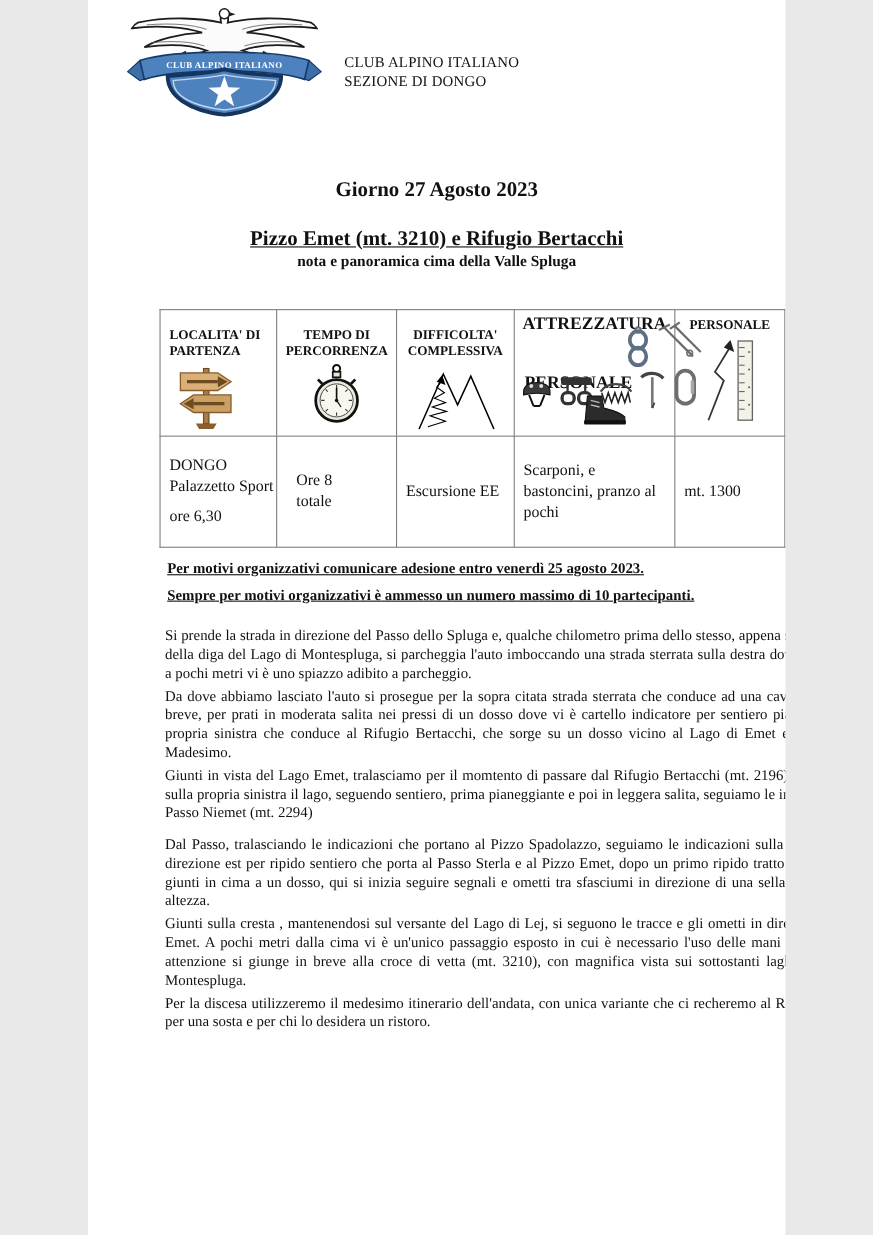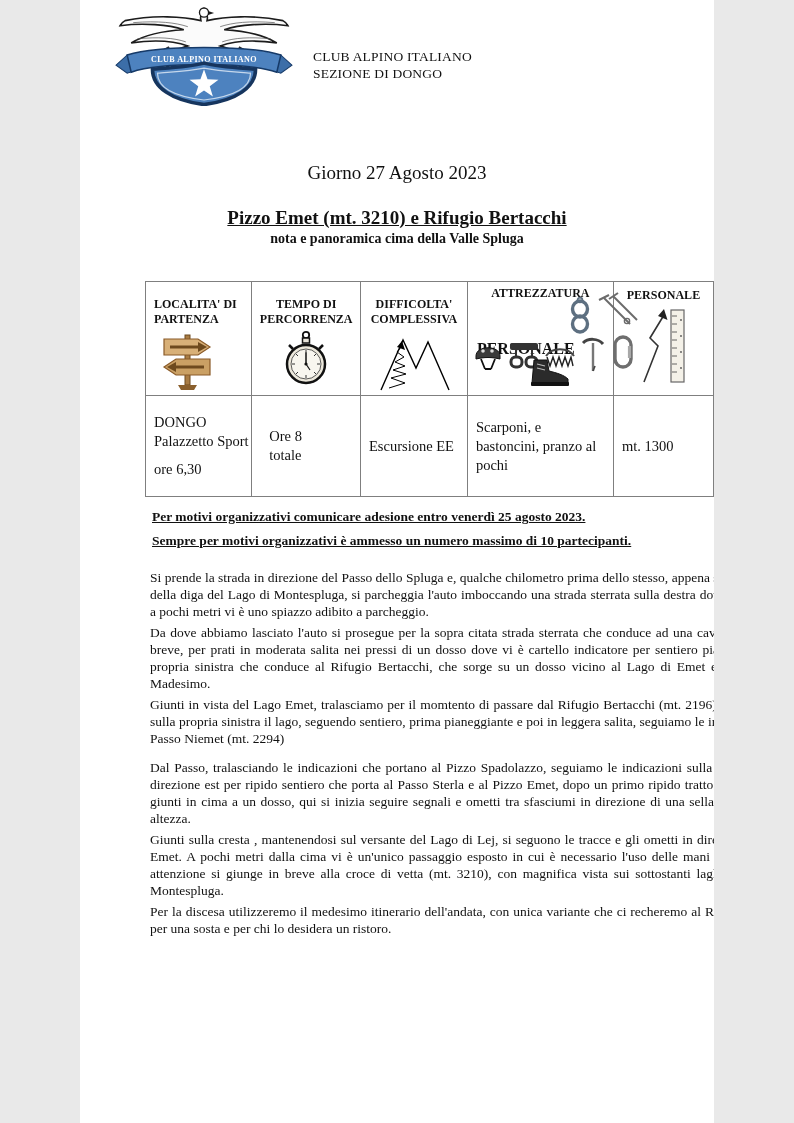--- a/index.html
+++ b/index.html
@@ -5,39 +5,39 @@
   html,body{margin:0;padding:0;background:#e9e9e9;}
   .page{position:relative;width:634px;height:1123px;margin:0 auto;background:#ffffff;
         font-family:"Liberation Serif", serif;color:#111;overflow:hidden;}
 
   
   .logo{position:absolute;left:33px;top:4px;width:182px;height:102px;}
   .org{position:absolute;left:233px;top:48px;font-size:13.5px;line-height:17px;letter-spacing:.2px;}
 
   
   .title{position:absolute;left:0;top:162px;width:100%;text-align:center;
-         font-size:19px;font-weight:normal;}
+         font-size:19px;font-weight:bold;}
   .event-name{position:absolute;left:0;top:207px;width:100%;text-align:center;
          font-size:19px;font-weight:bold;}
   .event-name span{text-decoration:underline;}
   .event-desc{position:absolute;left:0;top:231px;width:100%;text-align:center;
          font-size:14px;font-weight:bold;}
 
   
   table.info{position:absolute;left:65px;top:281px;border-collapse:collapse;table-layout:fixed;}
   table.info td{border:1px solid #7f7f7f;padding:0;vertical-align:top;}
   tr.hdr td{height:108px;}
   tr.dat td{height:100px;vertical-align:middle;font-size:14.5px;line-height:19px;}
   .hlabel{font-weight:bold;font-size:12px;line-height:15px;}
   .h1 .hlabel{text-align:left;padding:15px 4px 0 8px;}
   .h2 .hlabel,.h3 .hlabel,.h5 .hlabel{text-align:center;padding-top:15px;}
   .h5 .hlabel{padding-top:6px;}
   .h4cell{position:relative;height:108px;}
   .h4cell .hlabel-top{position:absolute;left:0;top:4px;width:100%;text-align:center;
-      font-weight:bold;font-size:12px;}
+      font-weight:bold;font-size:16px;}
   .h4cell .hlabel-pers{position:absolute;left:9px;top:58px;font-weight:bold;font-size:16px;font-family:Liberation Serif, serif;}
   .h4cell svg{position:absolute;}
   .icon-center{display:block;margin:3px auto 0 auto;}
   .signpost-wrap{margin:2px 0 0 12px;}
   .d1{padding-left:8px !important;}
   .d1 .l3{margin-top:9px;}
   .d2{padding-left:17px !important;}
   .d3{padding-left:8px !important;}
   .d4{padding:0 16px 0 8px !important;}
   .d5{padding-left:8px !important;}

